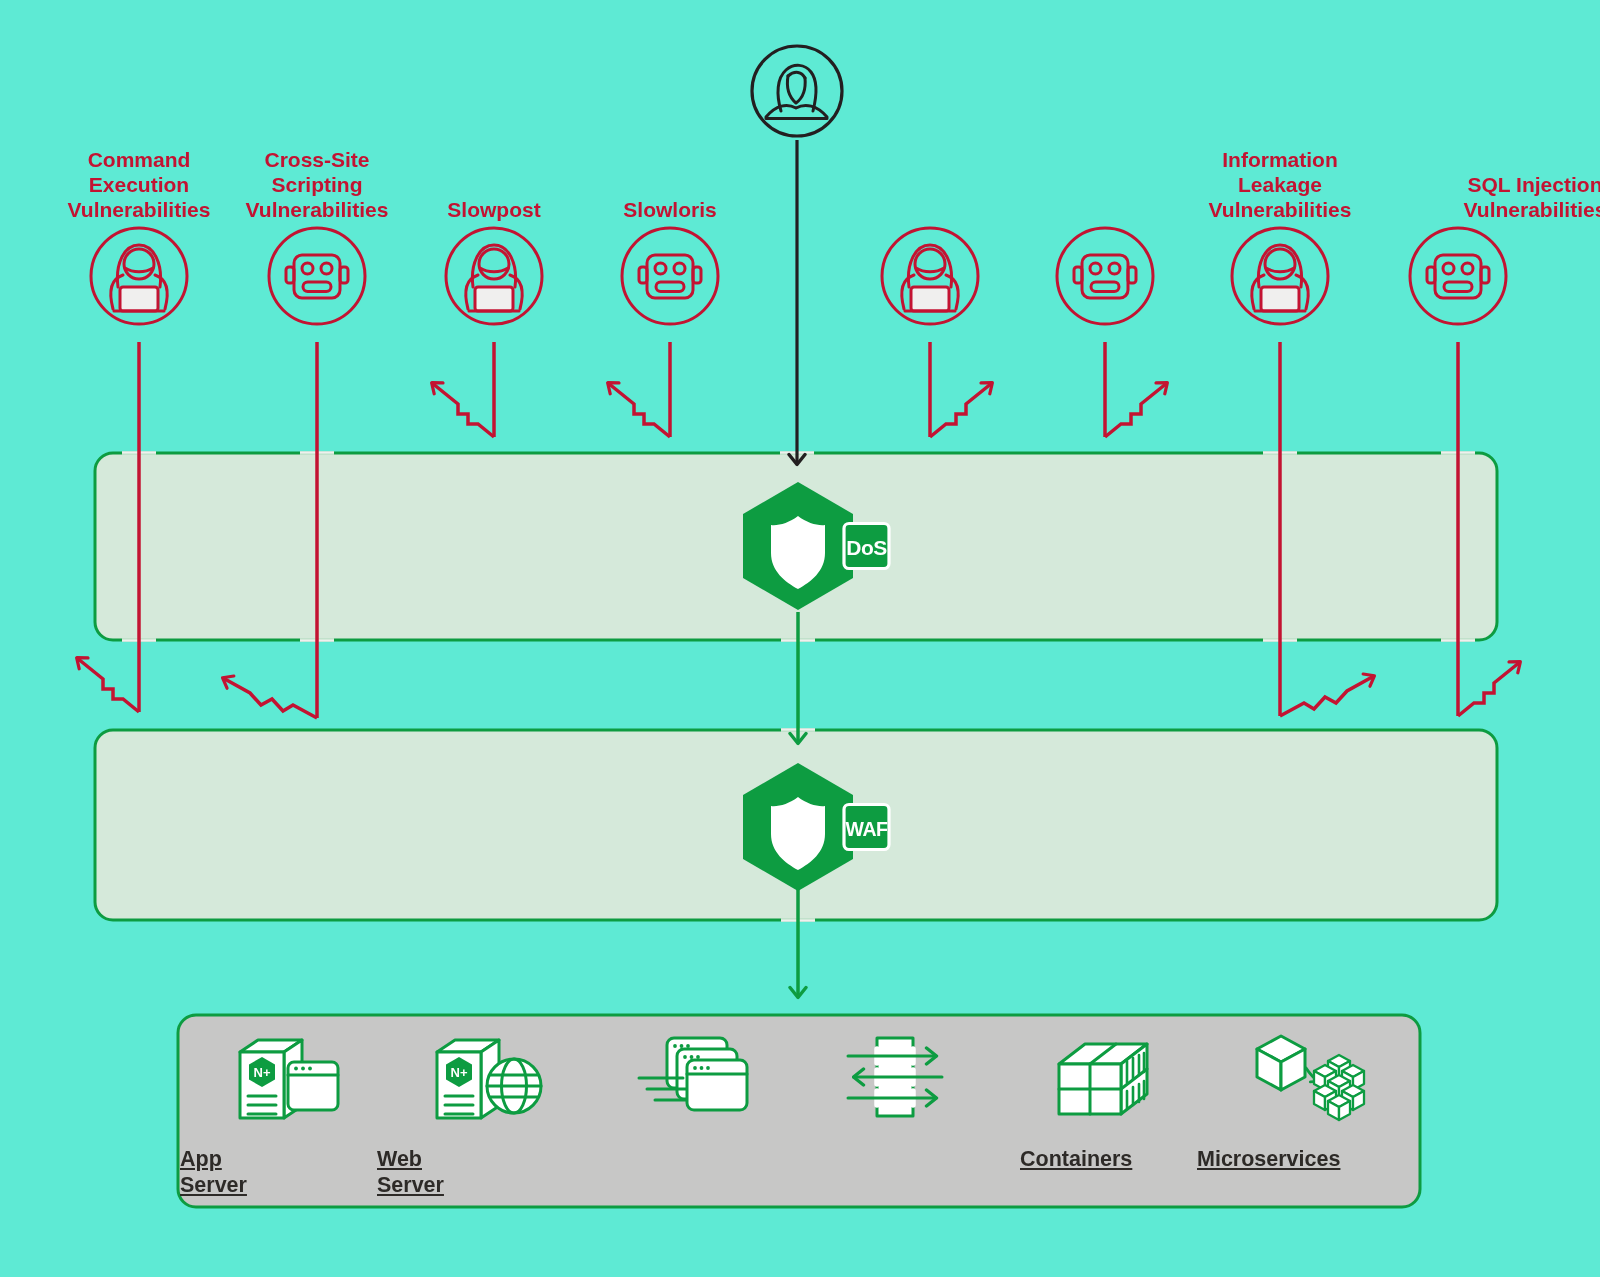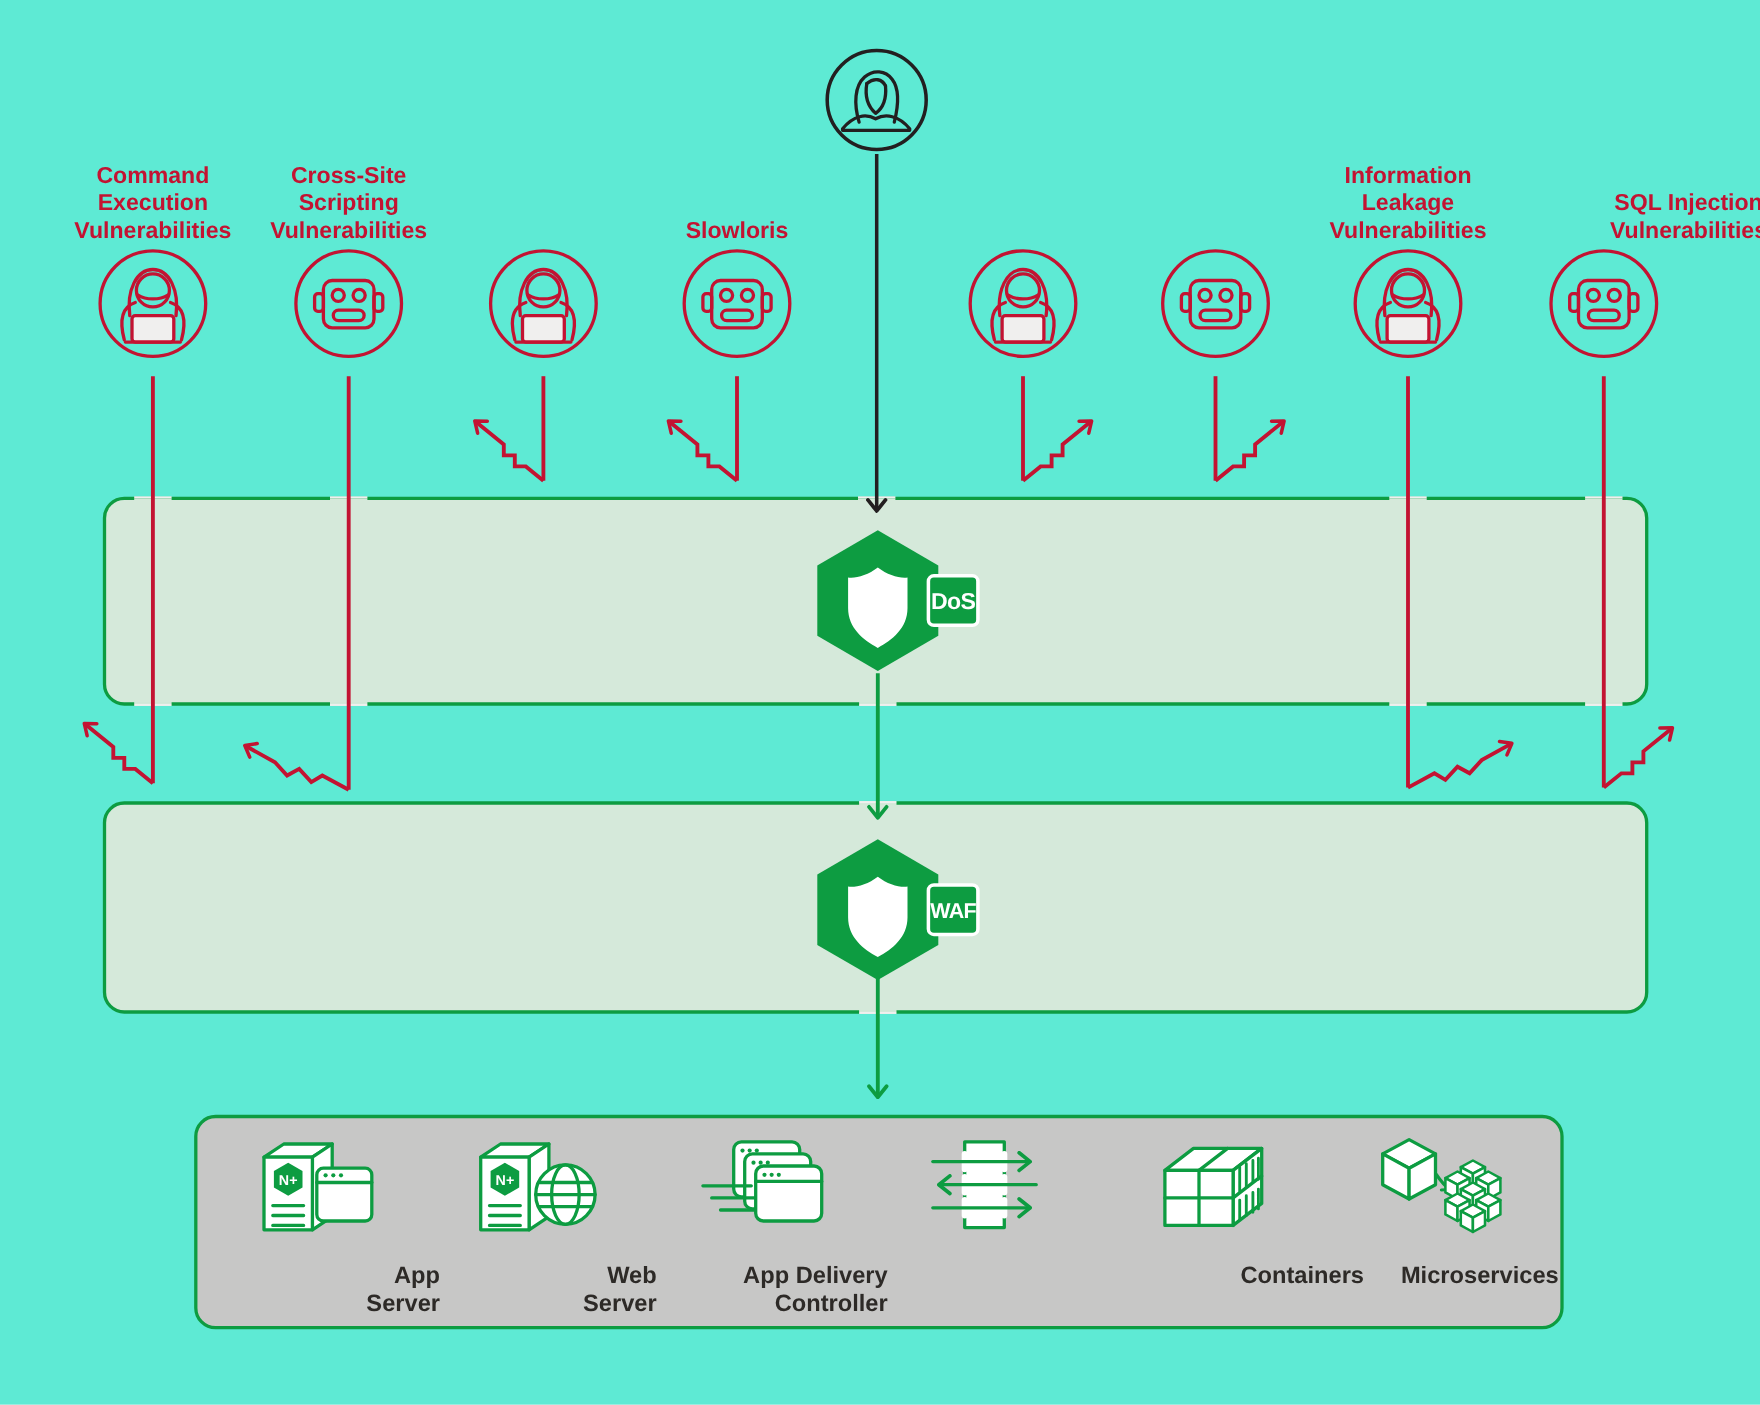--- a/index.html
+++ b/index.html
@@ -10,37 +10,38 @@
   }
   .overlay { position:absolute; left:0; top:0; }
   .attack-label {
     position:absolute; width:240px; height:84px; top:138px;
     display:flex; align-items:flex-end; justify-content:center;
     text-align:center; white-space:pre-line;
     color:#c31332; font-weight:bold; font-size:21px; line-height:25px;
   }
   .infra-label {
     position:absolute; width:220px; top:1146px;
-    text-align:right; white-space:pre-line;
-    color:#2d2a27; font-weight:bold; font-size:21.5px; line-height:26px;
+    text-align:left; white-space:pre-line;
+    color:#2d2a27; font-weight:bold; font-size:21.5px; line-height:26px;text-decoration:underline;
   }
   .infra-icon { position:absolute; top:1028px; }
   svg text { font-family:"Liberation Sans", sans-serif; }
 </style>
 </head>
 <body>
 
 <div class="canvas">
 
   <div class="attack-label" style="left:19px">Command
 Execution
 Vulnerabilities</div>
   <div class="attack-label" style="left:197px">Cross-Site
 Scripting
 Vulnerabilities</div>
+  <div class="attack-label" style="left:374px">Slowpost</div>
   <div class="attack-label" style="left:550px">Slowloris</div>
   <div class="attack-label" style="left:1160px">Information
 Leakage
 Vulnerabilities</div>
   <div class="attack-label" style="left:1415px">SQL Injection
 Vulnerabilities</div>
 
   <svg class="overlay" width="1600" height="1277" viewBox="0 0 1600 1277">
     <defs>
       <marker id="arrow-red" viewBox="-12 -9 14 18" refX="-0.5" refY="0" markerWidth="14" markerHeight="18" orient="auto" markerUnits="userSpaceOnUse">
@@ -292,18 +293,16 @@
             <polygon points="0,-1 11,-7 11,6 0,12"></polygon>
           </g>
       </g>
     </g>
   </svg>
 
   <div class="infra-label" style="left:180px">App
 Server</div>
   <div class="infra-label" style="left:377px">Web
 Server</div>
-  <div class="infra-label" style="left:587px">App Delivery
-Controller</div>
   <div class="infra-label" style="left:1020px">Containers</div>
   <div class="infra-label" style="left:1197px">Microservices</div>
 
 </div>
 
 </body></html>

